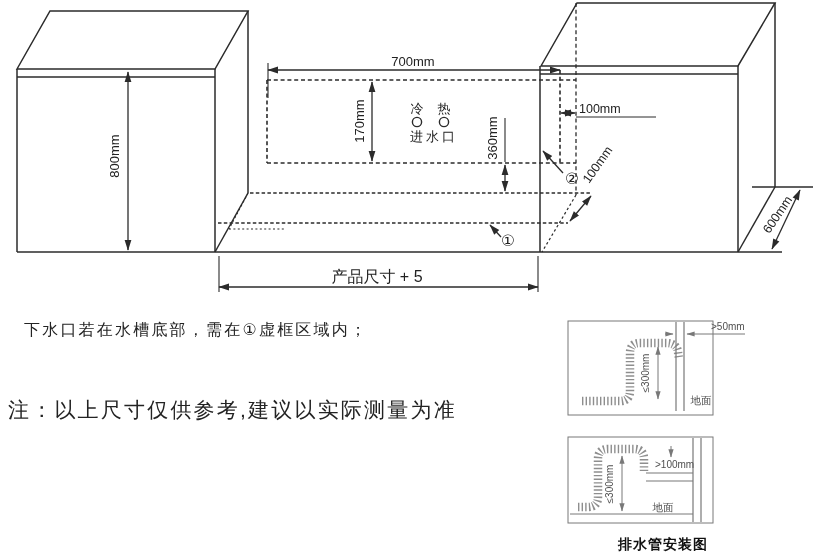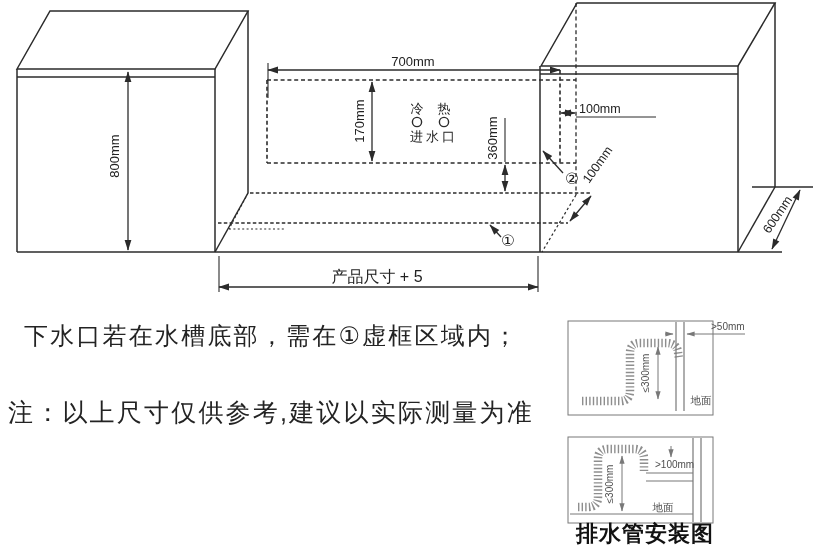--- a/index.html
+++ b/index.html
@@ -3,25 +3,25 @@
 <meta charset="utf-8">
 <style>
   html,body{margin:0;padding:0;background:#fff;}
   #stage{
     position:relative;width:838px;height:560px;background:#ffffff;overflow:hidden;
     font-family:"Liberation Sans","DejaVu Sans",sans-serif;
   }
   #stage svg{position:absolute;left:0;top:0;}
   .note{
     position:absolute;color:#232323;letter-spacing:2.2px;
-    font-size:24px;white-space:nowrap;
+    font-size:16px;white-space:nowrap;
   }
   .caption{
-    position:absolute;left:576px;top:519px;width:132px;text-align:right;
-    font-size:22px;font-weight:600;color:#111;letter-spacing:1px;white-space:nowrap;
+    position:absolute;left:576px;top:536px;width:132px;text-align:right;
+    font-size:14px;font-weight:600;color:#111;letter-spacing:1px;white-space:nowrap;
   }
   text{font-family:"Liberation Sans","DejaVu Sans",sans-serif;fill:#222;}
   .dimtxt{font-size:13px;}
   .dimtxt-s{font-size:12.5px;}
   .cjk{font-size:13px;}
   .prodtxt{font-size:16px;}
   .mark{font-size:15.5px;}
   .insettxt{font-size:10px;fill:#4f4f4f;}
   .insettxt2{font-size:10.5px;fill:#4f4f4f;}
 </style>
@@ -149,17 +149,17 @@
       <line x1="570" y1="514" x2="693" y2="514" stroke="#787878" stroke-width="1"></line>
       <line x1="622" y1="456" x2="622" y2="511" stroke="#787878" stroke-width="1" marker-start="url(#mag)" marker-end="url(#mag)"></line>
       <line x1="671" y1="446" x2="671" y2="457" stroke="#787878" stroke-width="1" marker-end="url(#mag)"></line>
       <text class="insettxt" x="655" y="468">&gt;100mm</text>
       <text class="insettxt" text-anchor="middle" transform="rotate(-90 613 484)" x="613" y="484">≤300mm</text>
       <text class="insettxt2" text-anchor="middle" x="663" y="511">地面</text>
     </g>
   </svg>
 
   <div class="note" style="left:24px;top:320px;">下水口若在水槽底部，需在①虚框区域内；</div>
-  <div class="note" style="left:8px;top:396px;font-size:25px;">注：以上尺寸仅供参考,建议以实际测量为准</div>
+  <div class="note" style="left:8px;top:396px;font-size:21px;">注：以上尺寸仅供参考,建议以实际测量为准</div>
 
   <div class="caption">排水管安装图</div>
 
 </div>
 
 </body></html>

